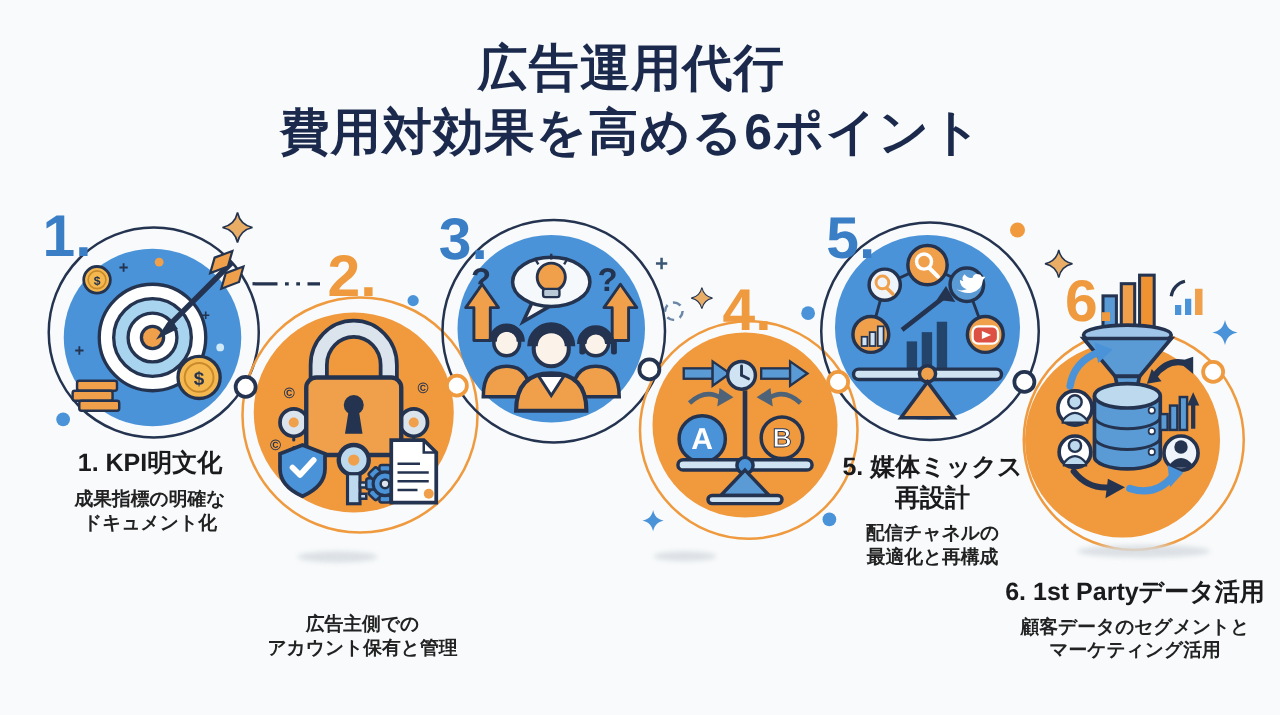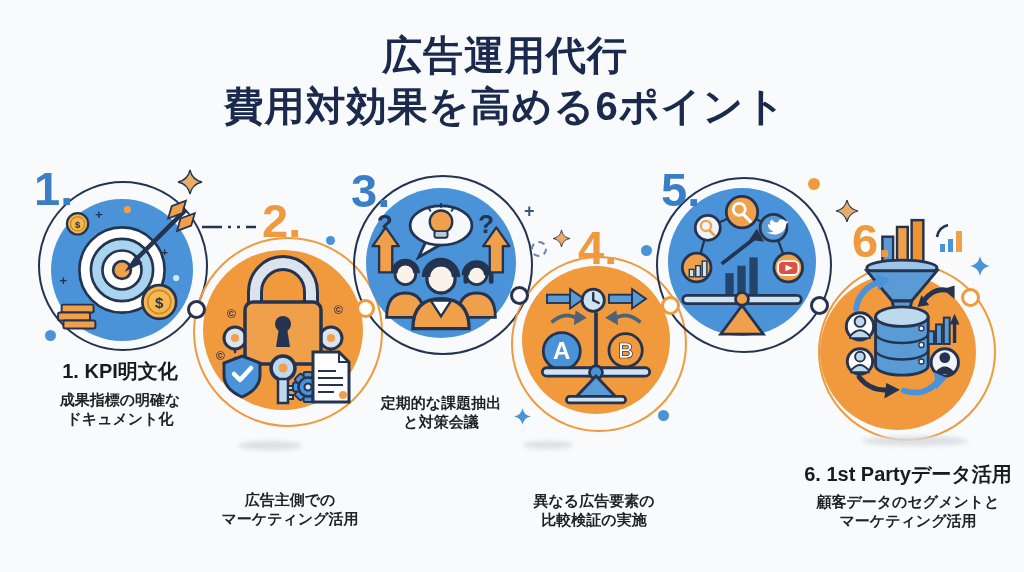--- a/index.html
+++ b/index.html
@@ -129,21 +129,21 @@
         <line x1="115" y1="121" x2="133" y2="121" stroke="#24334f" stroke-width="2"></line>
         <line x1="115" y1="128" x2="140" y2="128" stroke="#24334f" stroke-width="2"></line>
         <line x1="115" y1="135" x2="140" y2="135" stroke="#24334f" stroke-width="2"></line>
         <line x1="115" y1="142" x2="131" y2="142" stroke="#24334f" stroke-width="2"></line>
         <circle cx="140" cy="145" r="4" fill="#f0a04b"></circle>
       </g>
     </svg>
     <div class="shadow" style="left:238px;top:441px;width:64px;height:9px"></div>
     <div class="num orange" style="left:262px;top:197px">2.</div>
     <p class="sub" style="left:160px;top:490px;width:260px">広告主側での
-マーケティング活用</p>
+アカウント保有と管理</p>
   </section>
 
   <section class="point">
     <div class="ring" style="left:353px;top:175px;width:176px;height:176px"></div>
     <div class="disc blue" style="left:366px;top:188px;width:150px;height:150px"></div>
     <svg class="icon" style="left:366px;top:188px" width="150" height="150" viewBox="0 0 160 160">
       <text x="20" y="48" font-size="28" font-weight="bold" fill="#24334f" text-anchor="middle">?</text>
       <text x="128" y="48" font-size="28" font-weight="bold" fill="#24334f" text-anchor="middle">?</text>
       <polygon points="21,42 35,62 28,62 28,90 14,90 14,62 7,62" fill="#f0a04b" stroke="#24334f" stroke-width="2.5" stroke-linejoin="round"></polygon>
       <polygon points="139,42 153,62 146,62 146,90 132,90 132,62 125,62" fill="#f0a04b" stroke="#24334f" stroke-width="2.5" stroke-linejoin="round"></polygon>
@@ -169,22 +169,20 @@
         <path d="M98,138 q0,-26 20,-26 q20,0 20,26 z" fill="#f0a04b" stroke="#24334f" stroke-width="3"></path>
       </g>
       <g>
         <circle cx="80" cy="97" r="15" fill="#fbf2e9" stroke="#24334f" stroke-width="3.5"></circle>
         <path d="M64,95 a16,16 0 0 1 32,0" fill="none" stroke="#24334f" stroke-width="9"></path>
         <path d="M50,150 q0,-32 30,-32 q30,0 30,32 z" fill="#f0a04b" stroke="#24334f" stroke-width="3.5"></path>
         <polygon points="80,120 69,120 80,137 91,120" fill="#ffffff" stroke="#24334f" stroke-width="2.5"></polygon>
       </g>
     </svg>
     <div class="num blue" style="left:351px;top:167px">3.</div>
-    <p class="sub" style="left:311px;top:393px;width:260px">定期的な課題抽出
-と対策会議</p>
   </section>
 
   <section class="point">
     <div class="ring orange" style="left:511px;top:256px;width:172px;height:172px"></div>
     <div class="disc orange" style="left:522px;top:266px;width:148px;height:148px"></div>
     <svg class="icon" style="left:522px;top:266px" width="148" height="148" viewBox="0 0 160 160">
       <g>
         <rect x="27" y="31" width="25" height="9" fill="#5b9bd5" stroke="#24334f" stroke-width="2"></rect>
         <polygon points="52,25 67,35.5 52,46" fill="#5b9bd5" stroke="#24334f" stroke-width="2"></polygon>
       </g>
@@ -214,22 +212,20 @@
         <circle cx="112" cy="91" r="18" fill="none" stroke="#24334f" stroke-width="3"></circle>
         <text x="112" y="99" font-size="23" font-weight="800" fill="#ffffff" stroke="#24334f" stroke-width="0.8" text-anchor="middle">B</text>
       </g>
       <rect x="22" y="110" width="116" height="9" rx="4.5" fill="#cfe3f3" stroke="#24334f" stroke-width="3"></rect>
       <circle cx="80" cy="115" r="7" fill="#4a93d8" stroke="#24334f" stroke-width="3"></circle>
       <polygon points="80,119 101,141 59,141" fill="#5b9bd5" stroke="#24334f" stroke-width="3"></polygon>
       <rect x="48" y="141" width="64" height="7" rx="3.5" fill="#cfe3f3" stroke="#24334f" stroke-width="3"></rect>
     </svg>
     <div class="shadow" style="left:523px;top:441px;width:50px;height:8px"></div>
     <div class="num orange" style="left:578px;top:224px">4.</div>
-    <p class="sub" style="left:464px;top:491px;width:260px">異なる広告要素の
-比較検証の実施</p>
   </section>
 
   <section class="point">
     <div class="ring" style="left:656px;top:177px;width:172px;height:172px"></div>
     <div class="disc blue" style="left:668px;top:188px;width:148px;height:148px"></div>
     <svg class="icon" style="left:668px;top:188px" width="148" height="148" viewBox="0 0 160 160">
       <path d="M80,26 L43,43 L31,86 M80,26 L114,43 L130,86" fill="none" stroke="#24334f" stroke-width="2.5"></path>
       <g>
         <rect x="62" y="92" width="9" height="24" fill="#24456b"></rect>
         <rect x="75" y="84" width="9" height="32" fill="#24456b"></rect>
@@ -260,20 +256,24 @@
         <rect x="30" y="84" width="5" height="12" fill="#cfe3f3" stroke="#24334f" stroke-width="1.5"></rect>
         <rect x="37" y="79" width="5" height="17" fill="#cfe3f3" stroke="#24334f" stroke-width="1.5"></rect>
       </g>
       <g>
         <circle cx="130" cy="86" r="15.5" fill="#f0a04b" stroke="#24334f" stroke-width="3"></circle>
         <rect x="119" y="79" width="22" height="15" rx="5" fill="#dd5145" stroke="#ffffff" stroke-width="2"></rect>
         <polygon points="127,83 135,86.5 127,90" fill="#ffffff"></polygon>
       </g>
     </svg>
     <div class="num blue" style="left:661px;top:166px">5.</div>
+    <h2 class="heading" style="left:616px;top:362px;width:260px">5. 媒体ミックス
+再設計</h2>
+    <p class="sub" style="left:616px;top:417px;width:260px">配信チャネルの
+最適化と再構成</p>
   </section>
 
   <section class="point">
     <div class="ring orange" style="left:818px;top:263px;width:174px;height:174px"></div>
     <div class="disc orange" style="left:820px;top:274px;width:156px;height:156px"></div>
     <svg class="icon" style="left:820px;top:215px" width="156" height="215" viewBox="0 0 160 220">
       <g>
         <rect x="64" y="22" width="11" height="30" fill="#5b9bd5" stroke="#24334f" stroke-width="2.5"></rect>
         <rect x="79" y="12" width="11" height="40" fill="#f0a04b" stroke="#24334f" stroke-width="2.5"></rect>
         <rect x="94" y="5" width="12" height="47" fill="#ef9232" stroke="#24334f" stroke-width="2.5"></rect>

